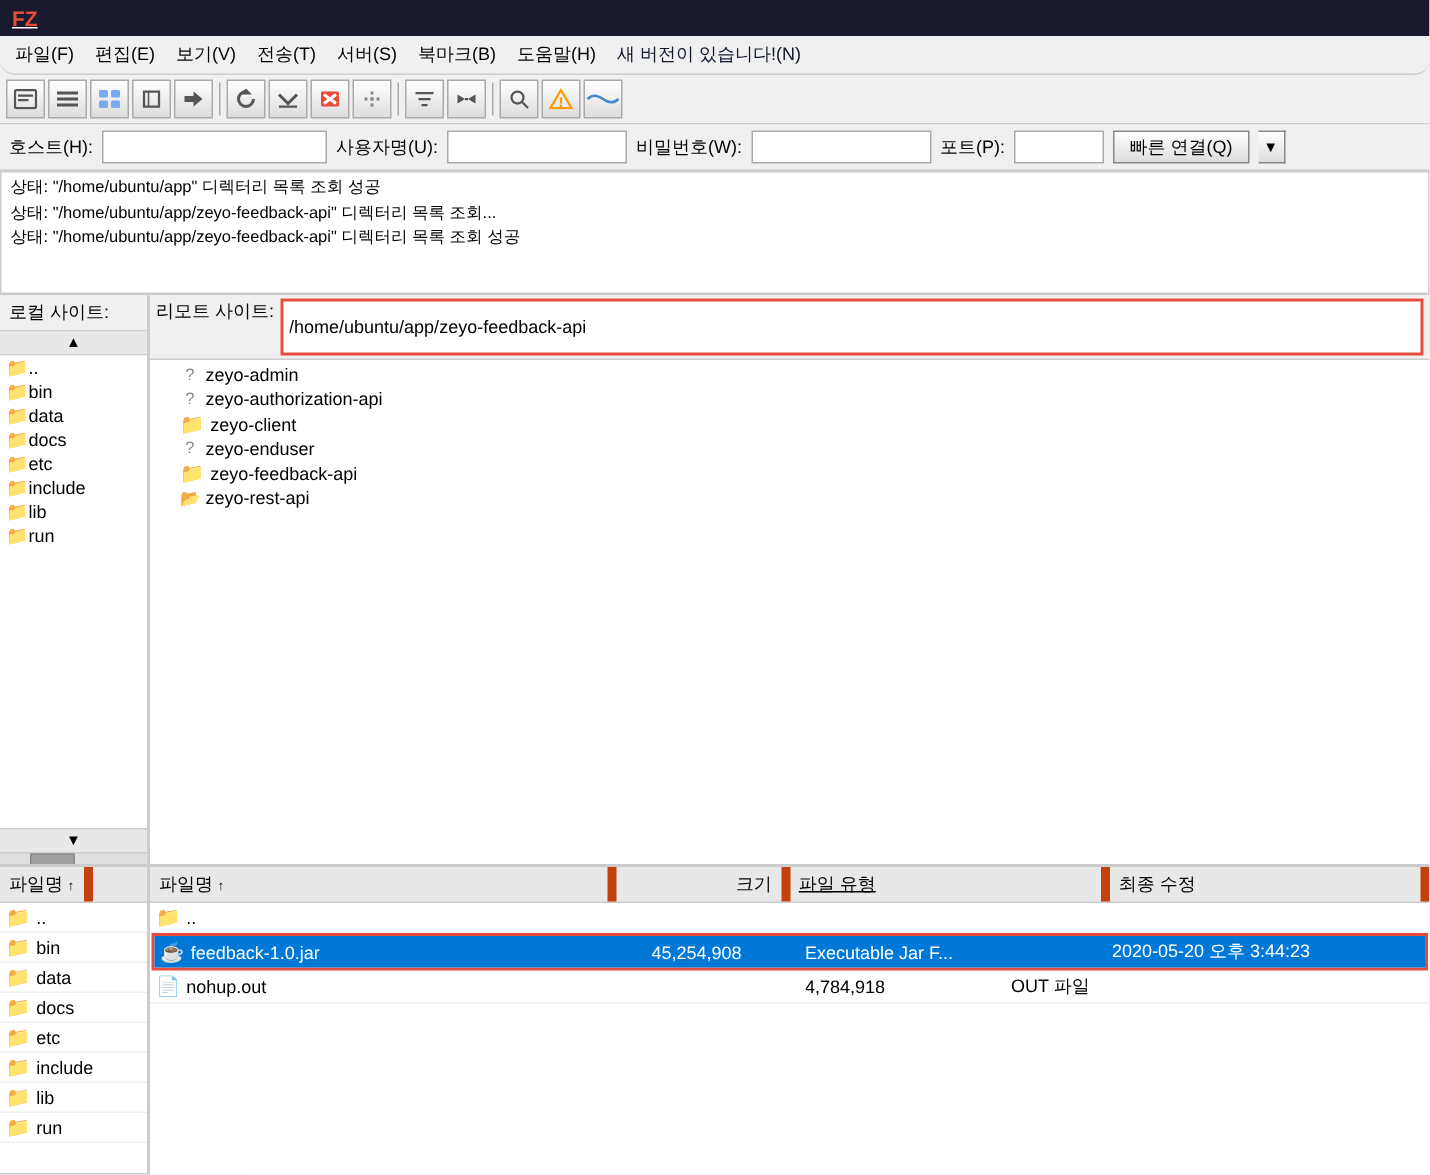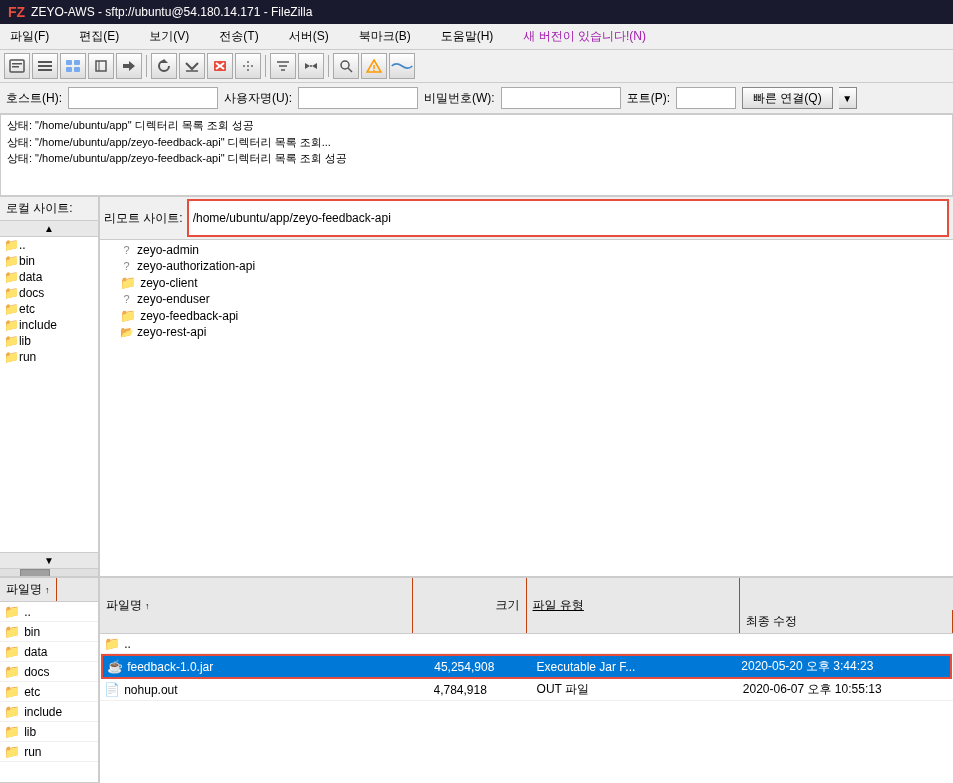--- a/index.html
+++ b/index.html
@@ -10,36 +10,37 @@
       width: 953px;
       height: 783px;
       overflow: hidden;
       color: #000;
     }
     .title-bar {
       background: #1a1a2e;
       color: white;
       padding: 4px 8px;
       display: flex;
-      align-items: center;
       gap: 6px;
       font-size: 12px;
+      text-decoration: underline;
     }
     .title-bar .fz-icon {
       color: #e74c3c;
       font-weight: bold;
       font-size: 14px;
     }
     .menu-bar {
       background: #f0f0f0;
       padding: 2px 4px;
       display: flex;
-      gap: 18px;
+      gap: 2px;
       border-bottom: 1px solid #ccc;
       font-size: 12px;
+      border-radius: 10px;
     }
     .menu-item {
       padding: 2px 6px;
       cursor: pointer;
     }
     .toolbar {
       background: #f0f0f0;
       padding: 3px 4px;
       display: flex;
       align-items: center;
@@ -133,21 +134,21 @@
     }
     .right-panel {
       flex: 1;
       display: flex;
       flex-direction: column;
       overflow: hidden;
       background: white;
     }
     .remote-path-bar {
       display: flex;
-      align-items: center;
+      align-items: flex-start;
       padding: 2px 4px;
       background: #f0f0f0;
       border-bottom: 1px solid #ccc;
       gap: 4px;
     }
     .remote-path-input {
       flex: 1;
       height: 38px;
       border: 2px solid #e74c3c;
       background: white;
@@ -229,21 +230,21 @@
       overflow: hidden;
     }
     .column-header {
       display: flex;
       background: #e8e8e8;
       border-bottom: 1px solid #ccc;
       font-size: 12px;
     }
     .col-header-cell {
       padding: 3px 6px;
-      border-right: 1px solid #c2410c;
+      border-right: 6px solid #c2410c;
       cursor: pointer;
       display: flex;
       align-items: center;
       gap: 3px;
       white-space: nowrap;
     }
     .sort-arrow { font-size: 9px; }
     .file-list {
       flex: 1;
       overflow-y: auto;
@@ -273,32 +274,31 @@
       border-top: 1px solid #ccc;
       display: flex;
       align-items: center;
     }
   </style>
 </head>
 <body>
 
 <div class="title-bar">
   <span class="fz-icon">FZ</span>
-  <span>ZEYO-AWS - sftp://ubuntu@54.180.14.171 - FileZilla</span>
 </div>
 
 <div class="menu-bar">
   <span class="menu-item">파일(F)</span>
   <span class="menu-item">편집(E)</span>
   <span class="menu-item">보기(V)</span>
   <span class="menu-item">전송(T)</span>
   <span class="menu-item">서버(S)</span>
   <span class="menu-item">북마크(B)</span>
   <span class="menu-item">도움말(H)</span>
-  <span class="menu-item" style="color:#a21caf;">새 버전이 있습니다!(N)</span>
+  <span class="menu-item" style="color:#0f172a;">새 버전이 있습니다!(N)</span>
 </div>
 
 <div class="toolbar">
   <button class="toolbar-btn" title="사이트 관리자">
     <svg width="16" height="14" viewBox="0 0 16 14">
         <rect x="1" y="1" width="14" height="12" rx="1" fill="none" stroke="#555" stroke-width="1.5"></rect>
         <rect x="3" y="4" width="10" height="1.5" fill="#555"></rect>
         <rect x="3" y="7" width="7" height="1.5" fill="#555"></rect>
       </svg>
   </button>
@@ -550,21 +550,21 @@
       <div class="col-header-cell" style="flex:3;">
         <span>파일명</span>
         <span class="sort-arrow">↑</span>
       </div>
       <div class="col-header-cell" style="flex:1;justify-content:flex-end;">
         <span>크기</span>
       </div>
       <div class="col-header-cell" style="flex:2;text-decoration:underline;">
         <span>파일 유형</span>
       </div>
-      <div class="col-header-cell" style="flex:2;margin-top:32px;">
+      <div class="col-header-cell" style="flex:2;">
         <span>최종 수정</span>
       </div>
     </div>
     <div class="file-list">
 
       <div class="file-row" style="display:flex;">
         <span class="file-icon">📁</span>
         <span class="file-cell" style="flex:3;">..</span>
         <span class="file-cell" style="flex:1;"></span>
         <span class="file-cell" style="flex:2;"></span>
@@ -579,17 +579,16 @@
           <span class="file-cell" style="flex:2;">Executable Jar F...</span>
           <span class="file-cell" style="flex:2;">2020-05-20 오후 3:44:23</span>
         </div>
       </div>
 
       <div class="file-row" style="display:flex;">
         <span class="file-icon" style="color:#aaa;">📄</span>
         <span class="file-cell" style="flex:3;">nohup.out</span>
         <span class="file-cell" style="flex:1;">4,784,918</span>
         <span class="file-cell" style="flex:2;">OUT 파일</span>
-        <span class="file-cell" style="flex:2;">2020-06-07 오후 10:55:13</span>
       </div>
     </div>
   </div>
 </div>
 
 </body></html>

